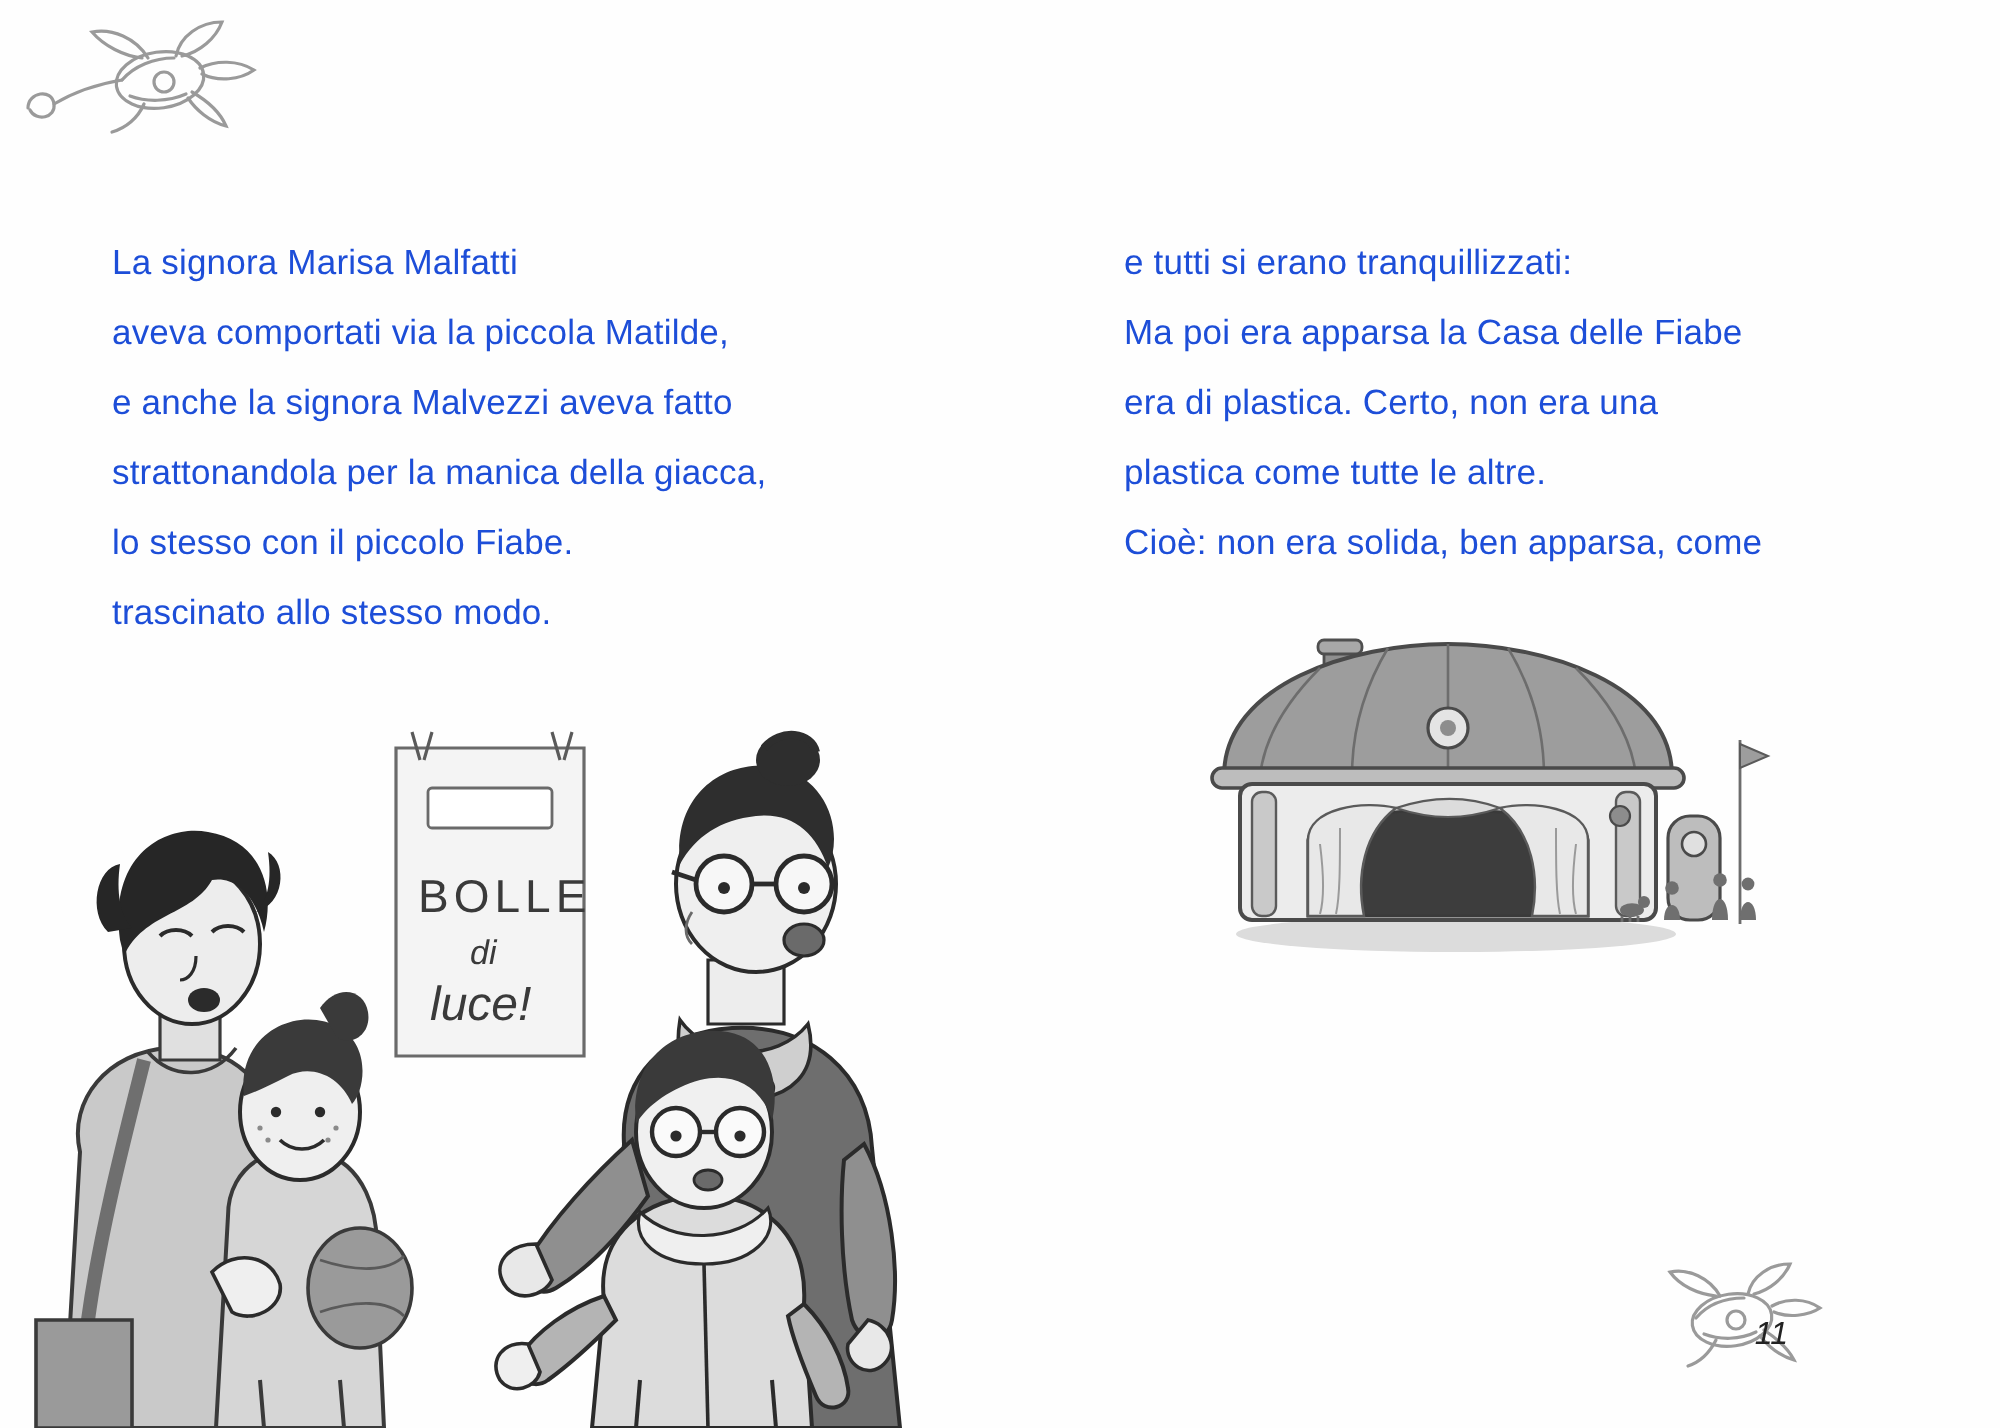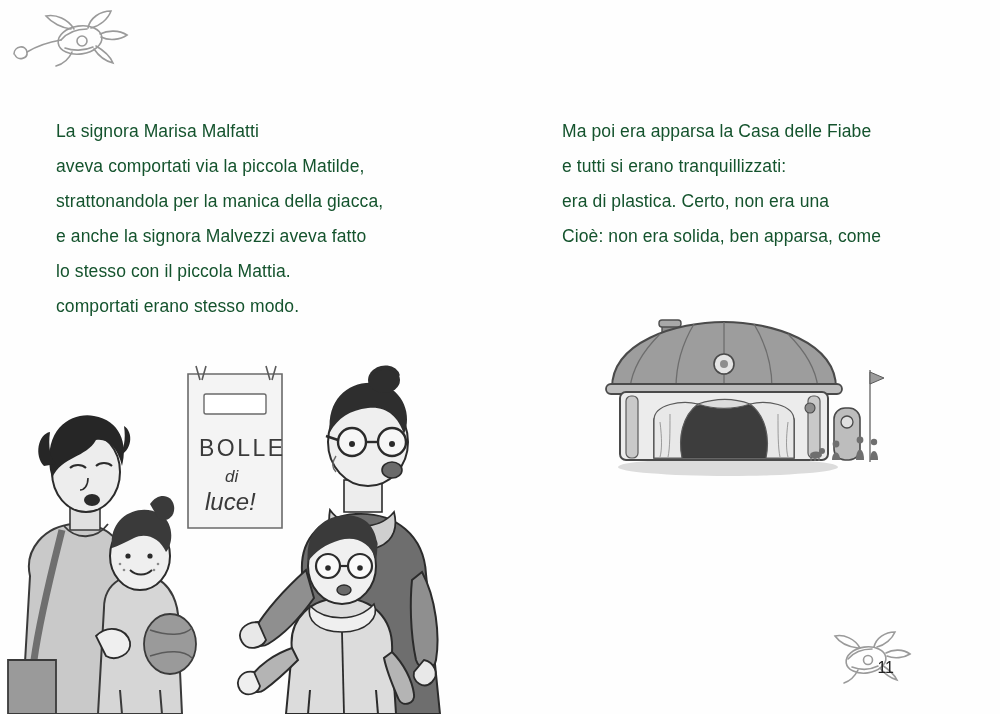--- a/index.html
+++ b/index.html
@@ -36,53 +36,54 @@
   .col {
     position: absolute;
     top: 96px;
   }
   .col-left  { left: 56px;  width: 420px; }
   .col-right { left: 562px; width: 400px; }
 
   .para {
     font-size: 17.5px;
     line-height: 35px;
-    color: #14532d;
+    color: #1d4ed8;
     letter-spacing: 0.1px;
   }
   .para .line { display: block; white-space: nowrap; }
   .para .line.italic { font-style: italic; }
 
   .para-lower {
     position: absolute;
     left: 562px;
     top: 487px;
     width: 410px;
   }
 
   
   .page-number {
     position: absolute;
     right: 106px;
     bottom: 37px;
     font-size: 16px;
     color: #222;
+    font-style: italic;
   }
 
   
   .illo-house {
     position: absolute;
     left: 598px;
     top: 312px;
     width: 300px;
     height: 170px;
   }
   .illo-people {
     position: absolute;
-    left: 0px;
+    left: 10px;
     top: 360px;
     width: 470px;
     height: 354px;
   }
 
   svg { display: block; overflow: visible; }
 </style>
 </head>
 <body>
 
@@ -103,32 +104,33 @@
         <path d="M64 42 c-3 7 -9 12 -16 14"></path>
         <circle cx="74" cy="31" r="5"></circle>
       </g>
     </svg>
   </div>
 
   <div class="col col-left">
     <p class="para">
       <span class="line">La signora Marisa Malfatti</span>
       <span class="line">aveva comportati via la piccola Matilde,</span>
+      <span class="line">e anche la signora Malvezzi aveva fatto</span>
       <span class="line">strattonandola per la manica della giacca,</span>
-      <span class="line">e anche la signora Malvezzi aveva fatto</span>
-      <span class="line">lo stesso con il piccola Mattia.</span>
-      <span class="line">comportati erano stesso modo.</span>
+      <span class="line">lo stesso con il piccolo Fiabe.</span>
+      <span class="line">trascinato allo stesso modo.</span>
     </p>
   </div>
 
   <div class="col col-right">
     <p class="para">
+      <span class="line">e tutti si erano tranquillizzati:</span>
       <span class="line">Ma poi era apparsa la Casa delle Fiabe</span>
-      <span class="line">e tutti si erano tranquillizzati:</span>
       <span class="line">era di plastica. Certo, non era una</span>
+      <span class="line">plastica come tutte le altre.</span>
       <span class="line">Cioè: non era solida, ben apparsa, come</span>
     </p>
   </div>
 
   <div class="illo-house">
     <svg viewBox="0 0 300 170" width="300" height="170">
 
       <ellipse cx="130" cy="155" rx="110" ry="9" fill="#dcdcdc"></ellipse>
 
       <g>

